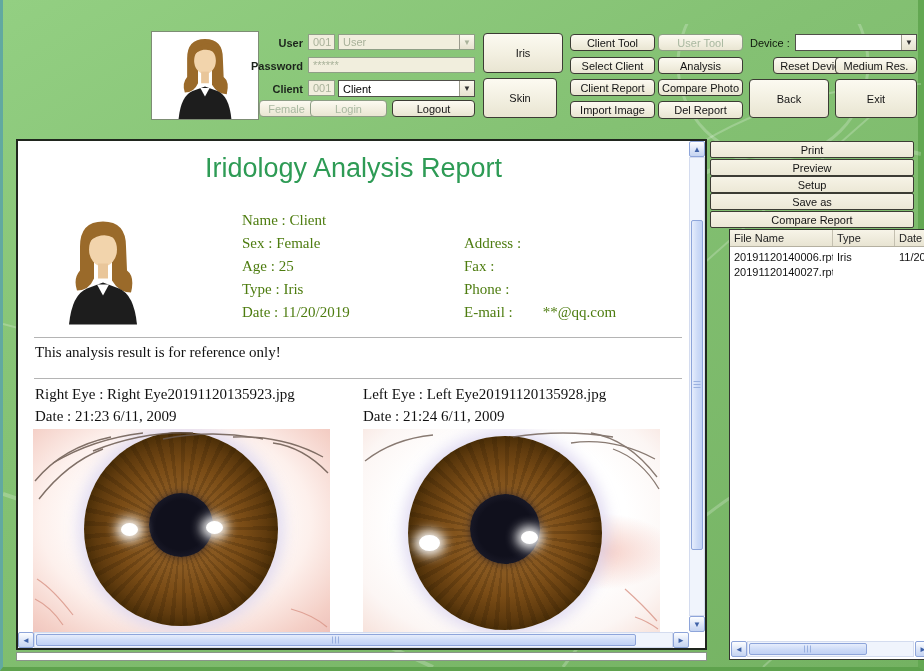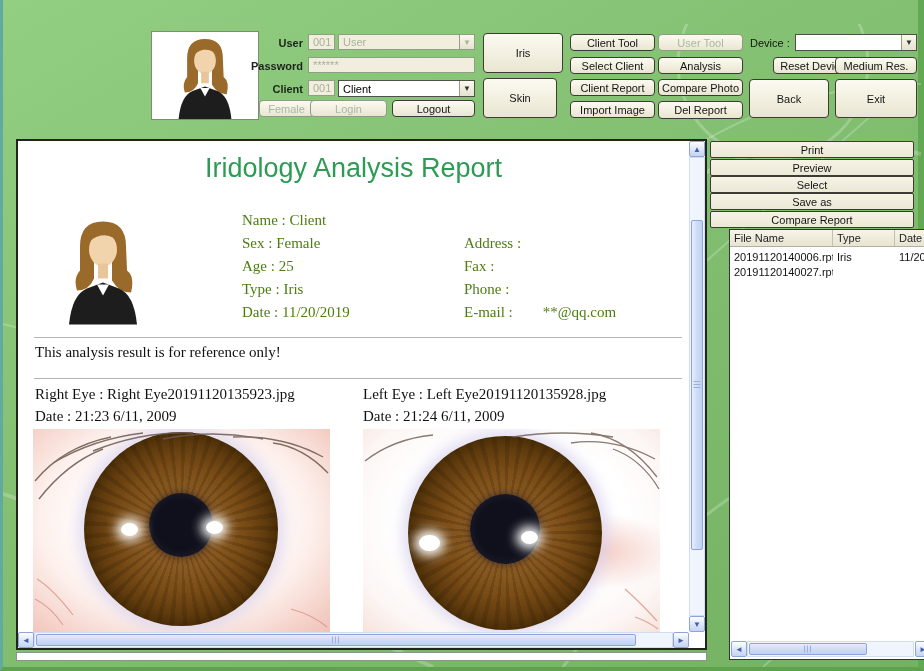--- a/index.html
+++ b/index.html
@@ -295,21 +295,21 @@
       <div class="sb-thumb" style="left:1px; top:1px; width:600px; height:12px;"></div>
     </div>
     <button class="sb-btn" style="left:655px; top:491px;">►</button>
   </div>
 
   <div class="status-strip"></div>
 
   <div>
     <button class="side-btn" style="top:141px;">Print</button>
     <button class="side-btn" style="top:159px;">Preview</button>
-    <button class="side-btn" style="top:176px;">Select</button>
+    <button class="side-btn" style="top:176px;">Setup</button>
     <button class="side-btn" style="top:193px;">Save as</button>
     <button class="side-btn" style="top:211px;">Compare Report</button>
 
     <div class="file-list">
       <div class="fl-header">
         <span class="hc c1">File Name</span>
         <span class="hc c2">Type</span>
         <span class="hc c3">Date</span>
       </div>
       <div class="fl-row" style="margin-top:3px;">

